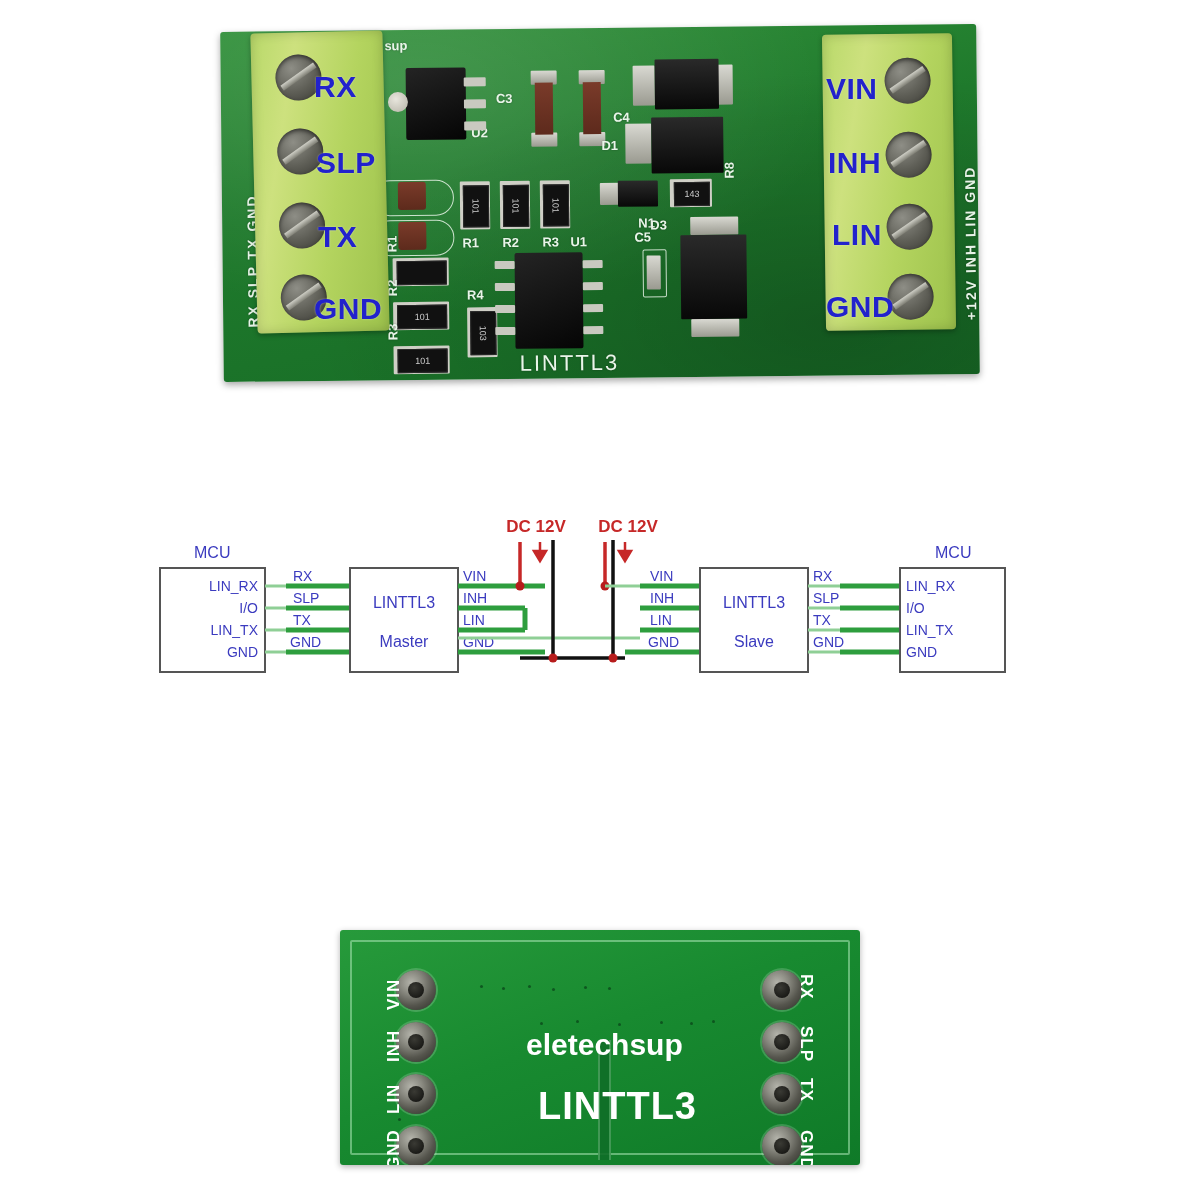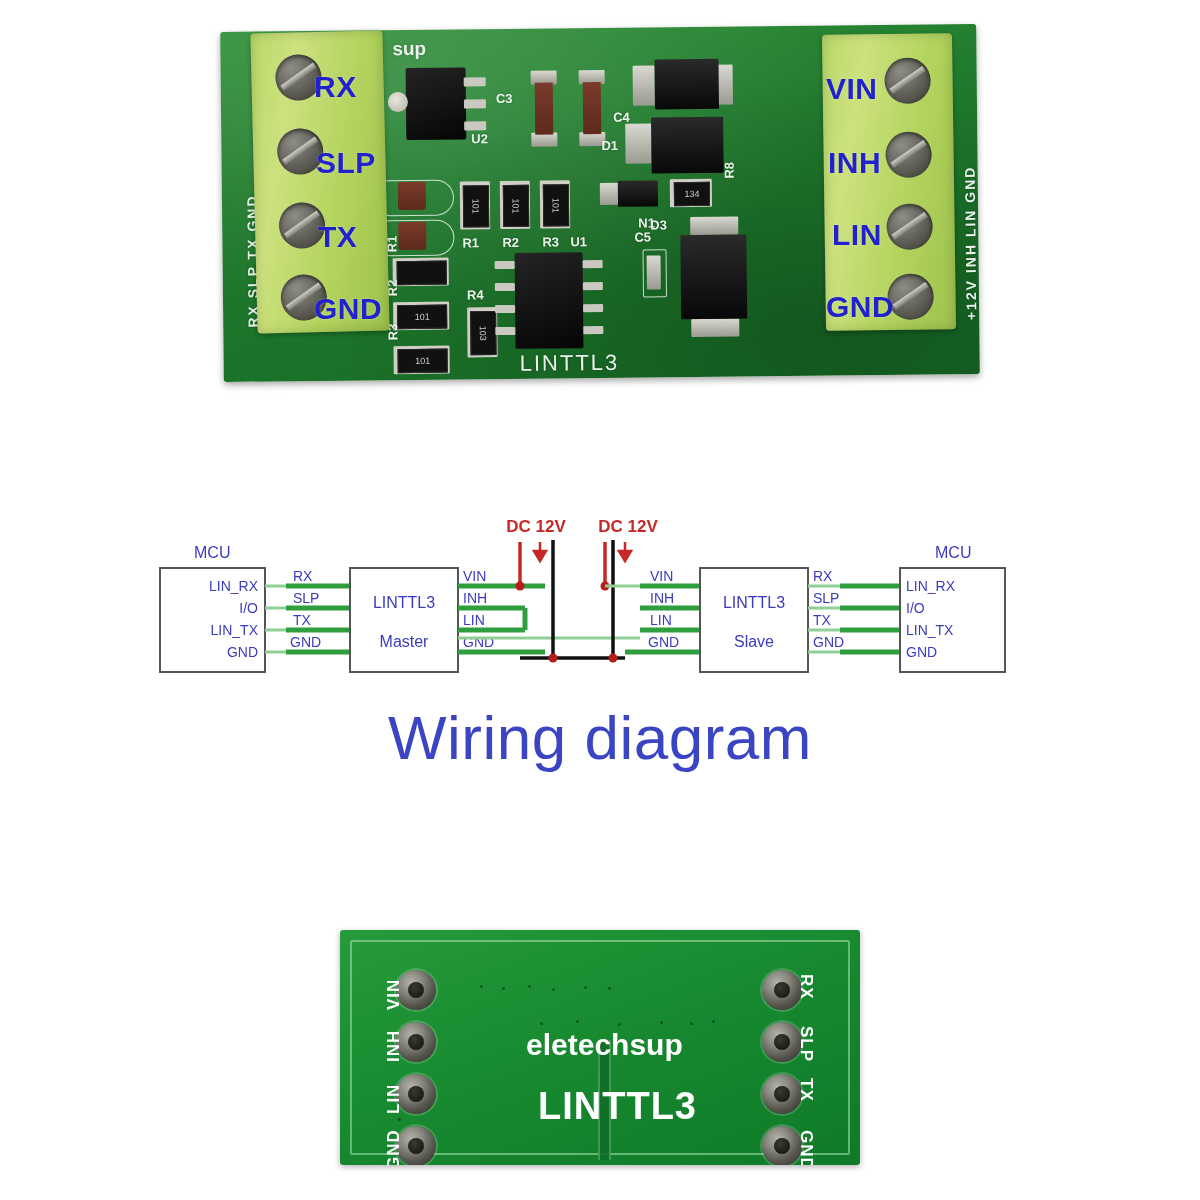--- a/index.html
+++ b/index.html
@@ -240,21 +240,21 @@
   <div class="pcb-body">
 
     <div class="silk-box" style="left:150px;top:150px;width:80px;height:34px;border-radius:18px;"></div>
     <div class="silk-box" style="left:150px;top:190px;width:80px;height:34px;border-radius:18px;"></div>
 
     <div class="ic-body" style="left:185px;top:38px;width:60px;height:72px;"></div>
     <div class="ic-pin" style="left:243px;top:48px;width:22px;height:9px;"></div>
     <div class="ic-pin" style="left:243px;top:70px;width:22px;height:9px;"></div>
     <div class="ic-pin" style="left:243px;top:92px;width:22px;height:9px;"></div>
     <div style="position:absolute;left:167px;top:62px;width:20px;height:20px;border-radius:50%;background:radial-gradient(circle at 40% 35%,#e8e6dd,#b5b2a6);z-index:3;"></div>
-    <span class="silk" style="left:250px;top:102px;">U2</span>
+    <span class="silk" style="left:250px;top:96px;">U2</span>
 
     <div class="pad" style="left:310px;top:42px;width:26px;height:14px;"></div>
     <div class="cap-brown" style="left:314px;top:54px;width:18px;height:52px;"></div>
     <div class="pad" style="left:310px;top:104px;width:26px;height:14px;"></div>
     <span class="silk" style="left:275px;top:62px;">C3</span>
 
     <div class="pad" style="left:358px;top:42px;width:26px;height:14px;"></div>
     <div class="cap-brown" style="left:362px;top:54px;width:18px;height:52px;"></div>
     <div class="pad" style="left:358px;top:104px;width:26px;height:14px;"></div>
     <span class="silk" style="left:392px;top:82px;">C4</span>
@@ -266,21 +266,21 @@
 
     <div class="pad" style="left:404px;top:96px;width:26px;height:40px;"></div>
     <div class="diode-blk" style="left:430px;top:90px;width:72px;height:56px;"></div>
     <span class="silk" style="left:380px;top:110px;">D1</span>
 
     <div class="pad" style="left:378px;top:155px;width:20px;height:22px;"></div>
     <div class="diode-blk" style="left:396px;top:153px;width:40px;height:26px;"></div>
     <span class="silk" style="left:416px;top:188px;">N1</span>
 
     <div class="res-out" style="left:448px;top:152px;width:42px;height:28px;"></div>
-    <div class="res" style="left:452px;top:155px;width:34px;height:22px;line-height:22px;"><span>134</span></div>
+    <div class="res" style="left:452px;top:155px;width:34px;height:22px;line-height:22px;"><span>143</span></div>
     <span class="silk silk-rot" style="left:500px;top:152px;">R8</span>
 
     <div class="pad" style="left:468px;top:190px;width:48px;height:18px;"></div>
     <div class="diode-blk" style="left:458px;top:208px;width:66px;height:84px;"></div>
     <div class="pad" style="left:468px;top:292px;width:48px;height:18px;"></div>
     <span class="silk" style="left:428px;top:190px;">D3</span>
 
     <div class="silk-box" style="left:420px;top:222px;width:22px;height:46px;"></div>
     <div class="pad" style="left:424px;top:228px;width:14px;height:34px;"></div>
     <span class="silk" style="left:412px;top:202px;">C5</span>
@@ -324,21 +324,21 @@
     <div class="res-out" style="left:170px;top:316px;width:56px;height:28px;"></div>
     <div class="res" style="left:174px;top:319px;width:48px;height:22px;line-height:22px;">101</div>
     <span class="silk silk-rot" style="left:162px;top:310px;">R3</span>
 
     <div class="res-out" style="left:244px;top:278px;width:30px;height:50px;"></div>
     <div class="res" style="left:247px;top:282px;width:24px;height:42px;line-height:42px;"><span style="display:inline-block;transform:rotate(90deg);">103</span></div>
     <span class="silk" style="left:244px;top:258px;">R4</span>
 
     <span class="silk-big" style="left:296px;top:322px;">LINTTL3</span>
 
-    <span class="silk" style="left:172px;top:8px;font-size:19px;">sup</span>
+    <span class="silk" style="left:164px;top:8px;font-size:13px;">sup</span>
 
     <span class="silk-vert" style="left:22px;top:296px;transform:rotate(-90deg);">RX  SLP  TX  GND</span>
 
     <span class="silk-vert" style="left:740px;top:296px;transform:rotate(-90deg);">+12V  INH  LIN  GND</span>
   </div>
 
   <div class="term-block term-left">
     <div class="screw" style="left:24px;top:22px;"></div>
     <div class="screw" style="left:24px;top:96px;"></div>
     <div class="screw" style="left:24px;top:170px;"></div>
@@ -461,21 +461,20 @@
     <rect class="bx" x="900" y="73" width="105" height="104"></rect>
     <text class="lblb" x="935" y="63">MCU</text>
     <text class="lbl" x="906" y="96">LIN_RX</text>
     <text class="lbl" x="906" y="118">I/O</text>
     <text class="lbl" x="906" y="140">LIN_TX</text>
     <text class="lbl" x="906" y="162">GND</text>
   </svg>
 </div>
 
 <div id="title-wrap">
-  <div class="title-main">Wiring diagram</div>
 </div>
 
 <div id="bot-pcb">
   <div class="bot-body">
     <div class="bot-edge"></div>
 
     <div class="trace" style="left:258px;top:110px;width:9px;height:120px;"></div>
     <div class="dotrow" style="left:140px;top:55px;width:150px;height:8px;">
       <i style="left:0;top:0"></i>
         <i style="left:22px;top:2px"></i>

